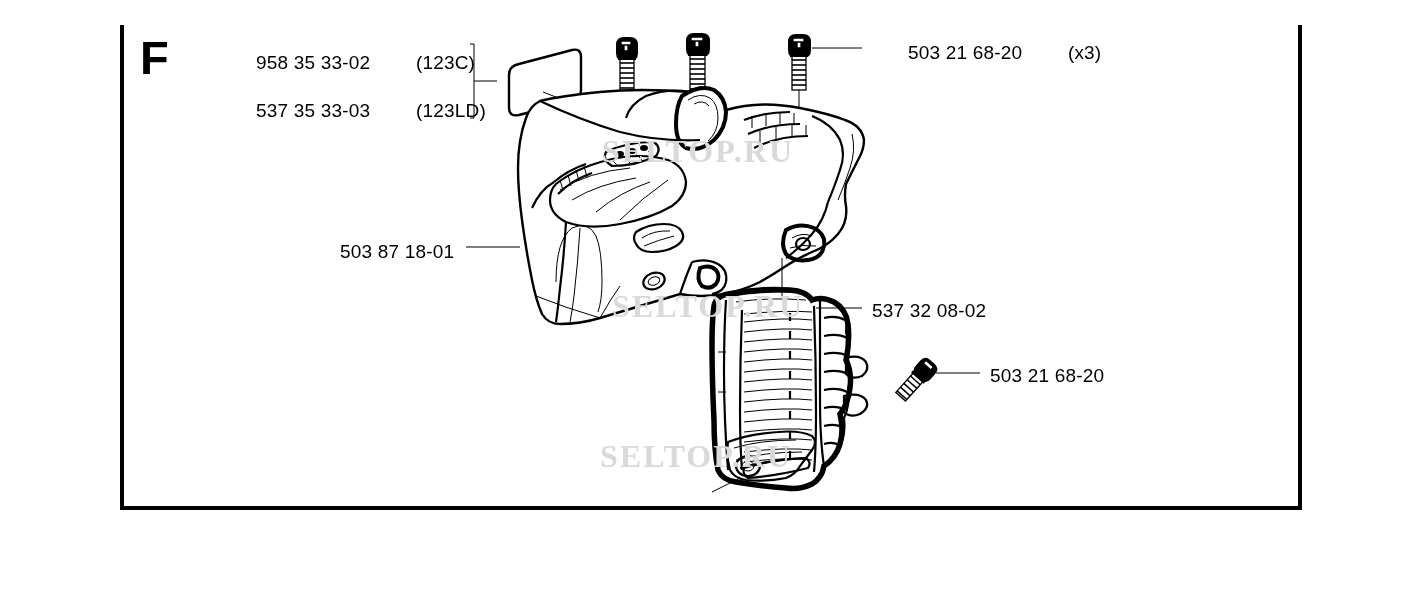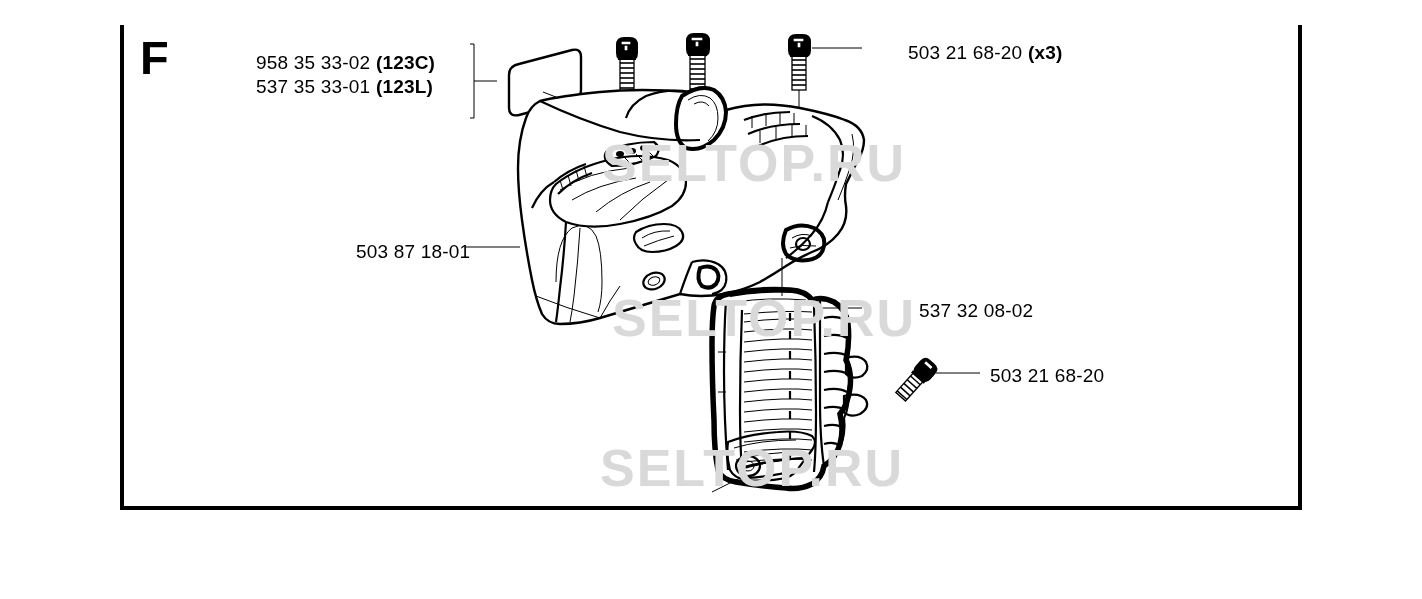--- a/index.html
+++ b/index.html
@@ -28,36 +28,37 @@
   }
   .label-text {
     position: absolute;
     font-family: "Liberation Sans", sans-serif;
     font-size: 19px;
     color: #000000;
     white-space: nowrap;
     letter-spacing: 0.2px;
   }
   .label-text b {
-    font-weight: bold;
+    font-weight: normal;
+    margin-left: 40px;
   }
   #section-letter {
     position: absolute;
     left: 140px;
     top: 34px;
     font-family: "Liberation Sans", sans-serif;
     font-size: 47px;
     font-weight: bold;
     color: #000000;
     line-height: 1;
   }
   .wm {
     position: absolute;
-    font-family: Liberation Sans, sans-serif;
-    font-size: 52px;
+    font-family: Liberation Serif, serif;
+    font-size: 32px;
     font-weight: bold;
     color: #d9d9d9;
     letter-spacing: 2px;
     white-space: nowrap;
     pointer-events: none;
   }
   #wm1 { left: 602px; top: 133px; }
   #wm2 { left: 612px; top: 288px; }
   #wm3 { left: 600px; top: 438px; }
 </style>
@@ -398,31 +399,31 @@
   <div id="section-letter">F</div>
 
   <div class="wm" id="wm1">SELTOP.RU</div>
   <div class="wm" id="wm2">SELTOP.RU</div>
   <div class="wm" id="wm3">SELTOP.RU</div>
 
   <div class="label-text" style="left:256px; top:52px;">
     <span>958 35 33-02</span>
     <b>(123C)</b>
   </div>
-  <div class="label-text" style="left:256px; top:76px;">
-    <span>537 35 33-01</span>
-    <b>(123L)</b>
+  <div class="label-text" style="left:256px; top:100px;">
+    <span>537 35 33-03</span>
+    <b>(123LD)</b>
   </div>
   <div class="label-text" style="left:908px; top:42px;">
     <span>503 21 68-20</span>
     <b>(x3)</b>
   </div>
-  <div class="label-text" style="left:356px; top:241px;">
+  <div class="label-text" style="left:340px; top:241px;">
     <span>503 87 18-01</span>
   </div>
-  <div class="label-text" style="left:872px; top:300px;margin-left:47px;">
+  <div class="label-text" style="left:872px; top:300px;">
     <span>537 32 08-02</span>
   </div>
   <div class="label-text" style="left:990px; top:365px;">
     <span>503 21 68-20</span>
   </div>
 
 </div>
 
 </body></html>

